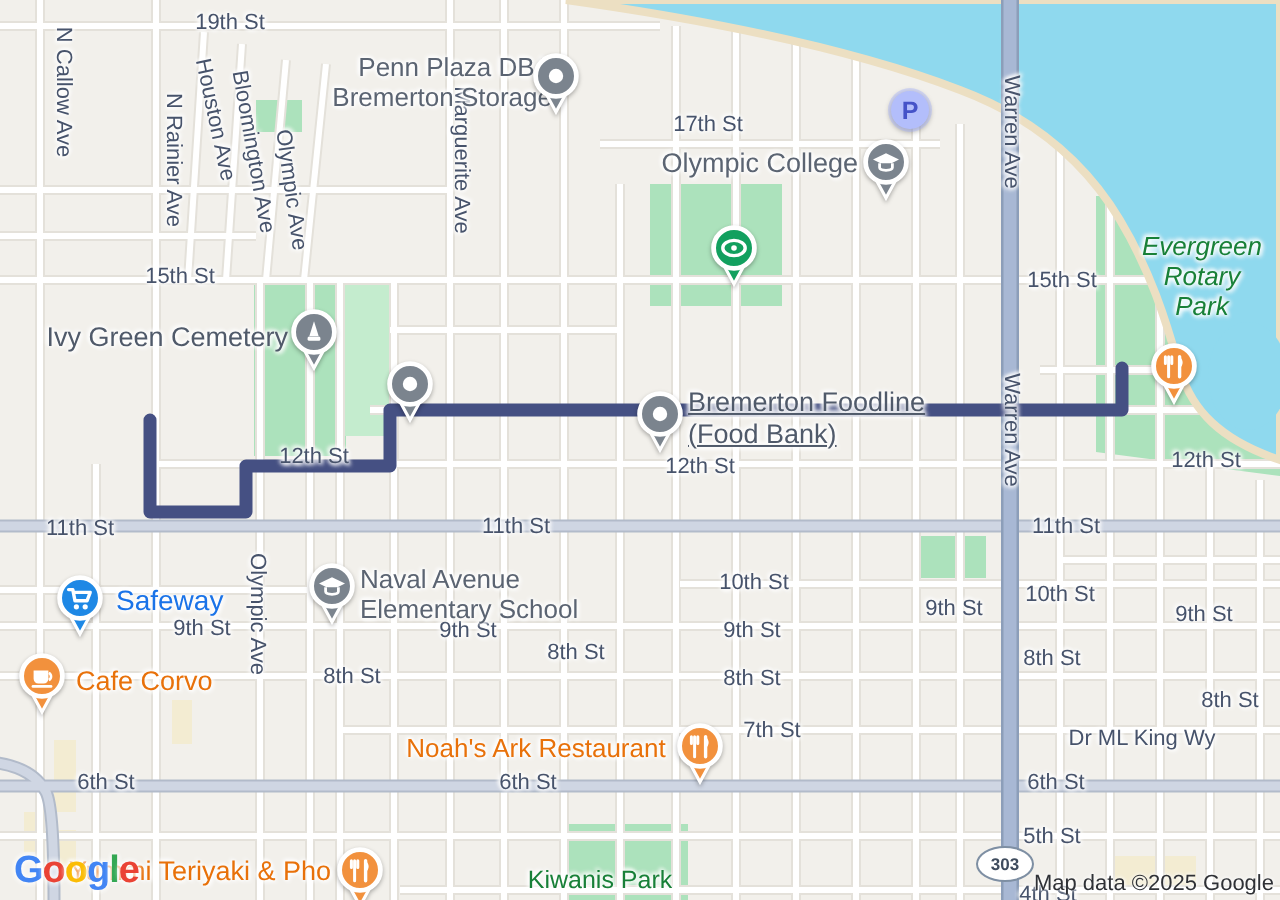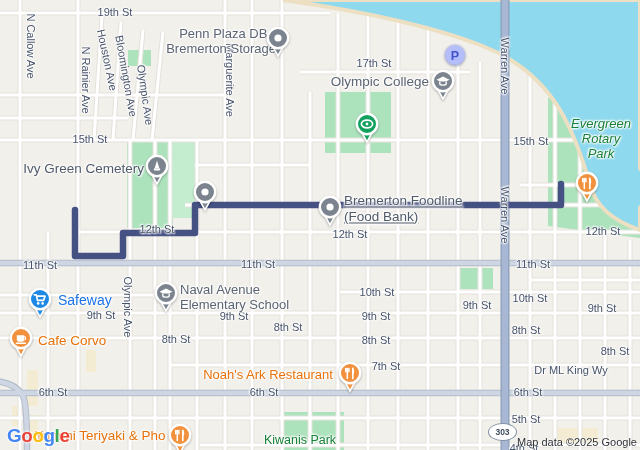--- a/index.html
+++ b/index.html
@@ -75,21 +75,21 @@
   </svg>
 
   <div id="labels">
       <div class="lbl street" style="left: 115px; top: 12px; transform: translate(-50%, -50%);">19th St</div>
       <div class="lbl street" style="left: 31px; top: 46px; transform: translate(-50%, -50%) rotate(90deg);">N Callow Ave</div>
       <div class="lbl street" style="left: 86px; top: 80px; transform: translate(-50%, -50%) rotate(90deg);">N Rainier Ave</div>
       <div class="lbl street" style="left: 107px; top: 60px; transform: translate(-50%, -50%) rotate(78deg);">Houston Ave</div>
       <div class="lbl street" style="left: 126px; top: 76px; transform: translate(-50%, -50%) rotate(80deg);">Bloomington Ave</div>
       <div class="lbl street" style="left: 145px; top: 95px; transform: translate(-50%, -50%) rotate(82deg);">Olympic Ave</div>
       <div class="lbl street" style="left: 230px; top: 80px; transform: translate(-50%, -50%) rotate(90deg);">Marguerite Ave</div>
-      <div class="lbl street" style="left: 374px; top: 63px; transform: translate(-50%, -50%);">17th St</div>
+      <div class="lbl street" style="left: 354px; top: 63px; transform: translate(-50%, -50%);">17th St</div>
       <div class="lbl street" style="left: 505px; top: 66px; transform: translate(-50%, -50%) rotate(90deg);">Warren Ave</div>
       <div class="lbl street" style="left: 505px; top: 215px; transform: translate(-50%, -50%) rotate(90deg);">Warren Ave</div>
       <div class="lbl street" style="left: 90px; top: 139px; transform: translate(-50%, -50%);">15th St</div>
       <div class="lbl street" style="left: 531px; top: 141px; transform: translate(-50%, -50%);">15th St</div>
       <div class="lbl street" style="left: 157px; top: 229px; transform: translate(-50%, -50%);">12th St</div>
       <div class="lbl street" style="left: 350px; top: 234px; transform: translate(-50%, -50%);">12th St</div>
       <div class="lbl street" style="left: 603px; top: 231px; transform: translate(-50%, -50%);">12th St</div>
       <div class="lbl street" style="left: 40px; top: 265px; transform: translate(-50%, -50%);">11th St</div>
       <div class="lbl street" style="left: 258px; top: 264px; transform: translate(-50%, -50%);">11th St</div>
       <div class="lbl street" style="left: 533px; top: 264px; transform: translate(-50%, -50%);">11th St</div>

